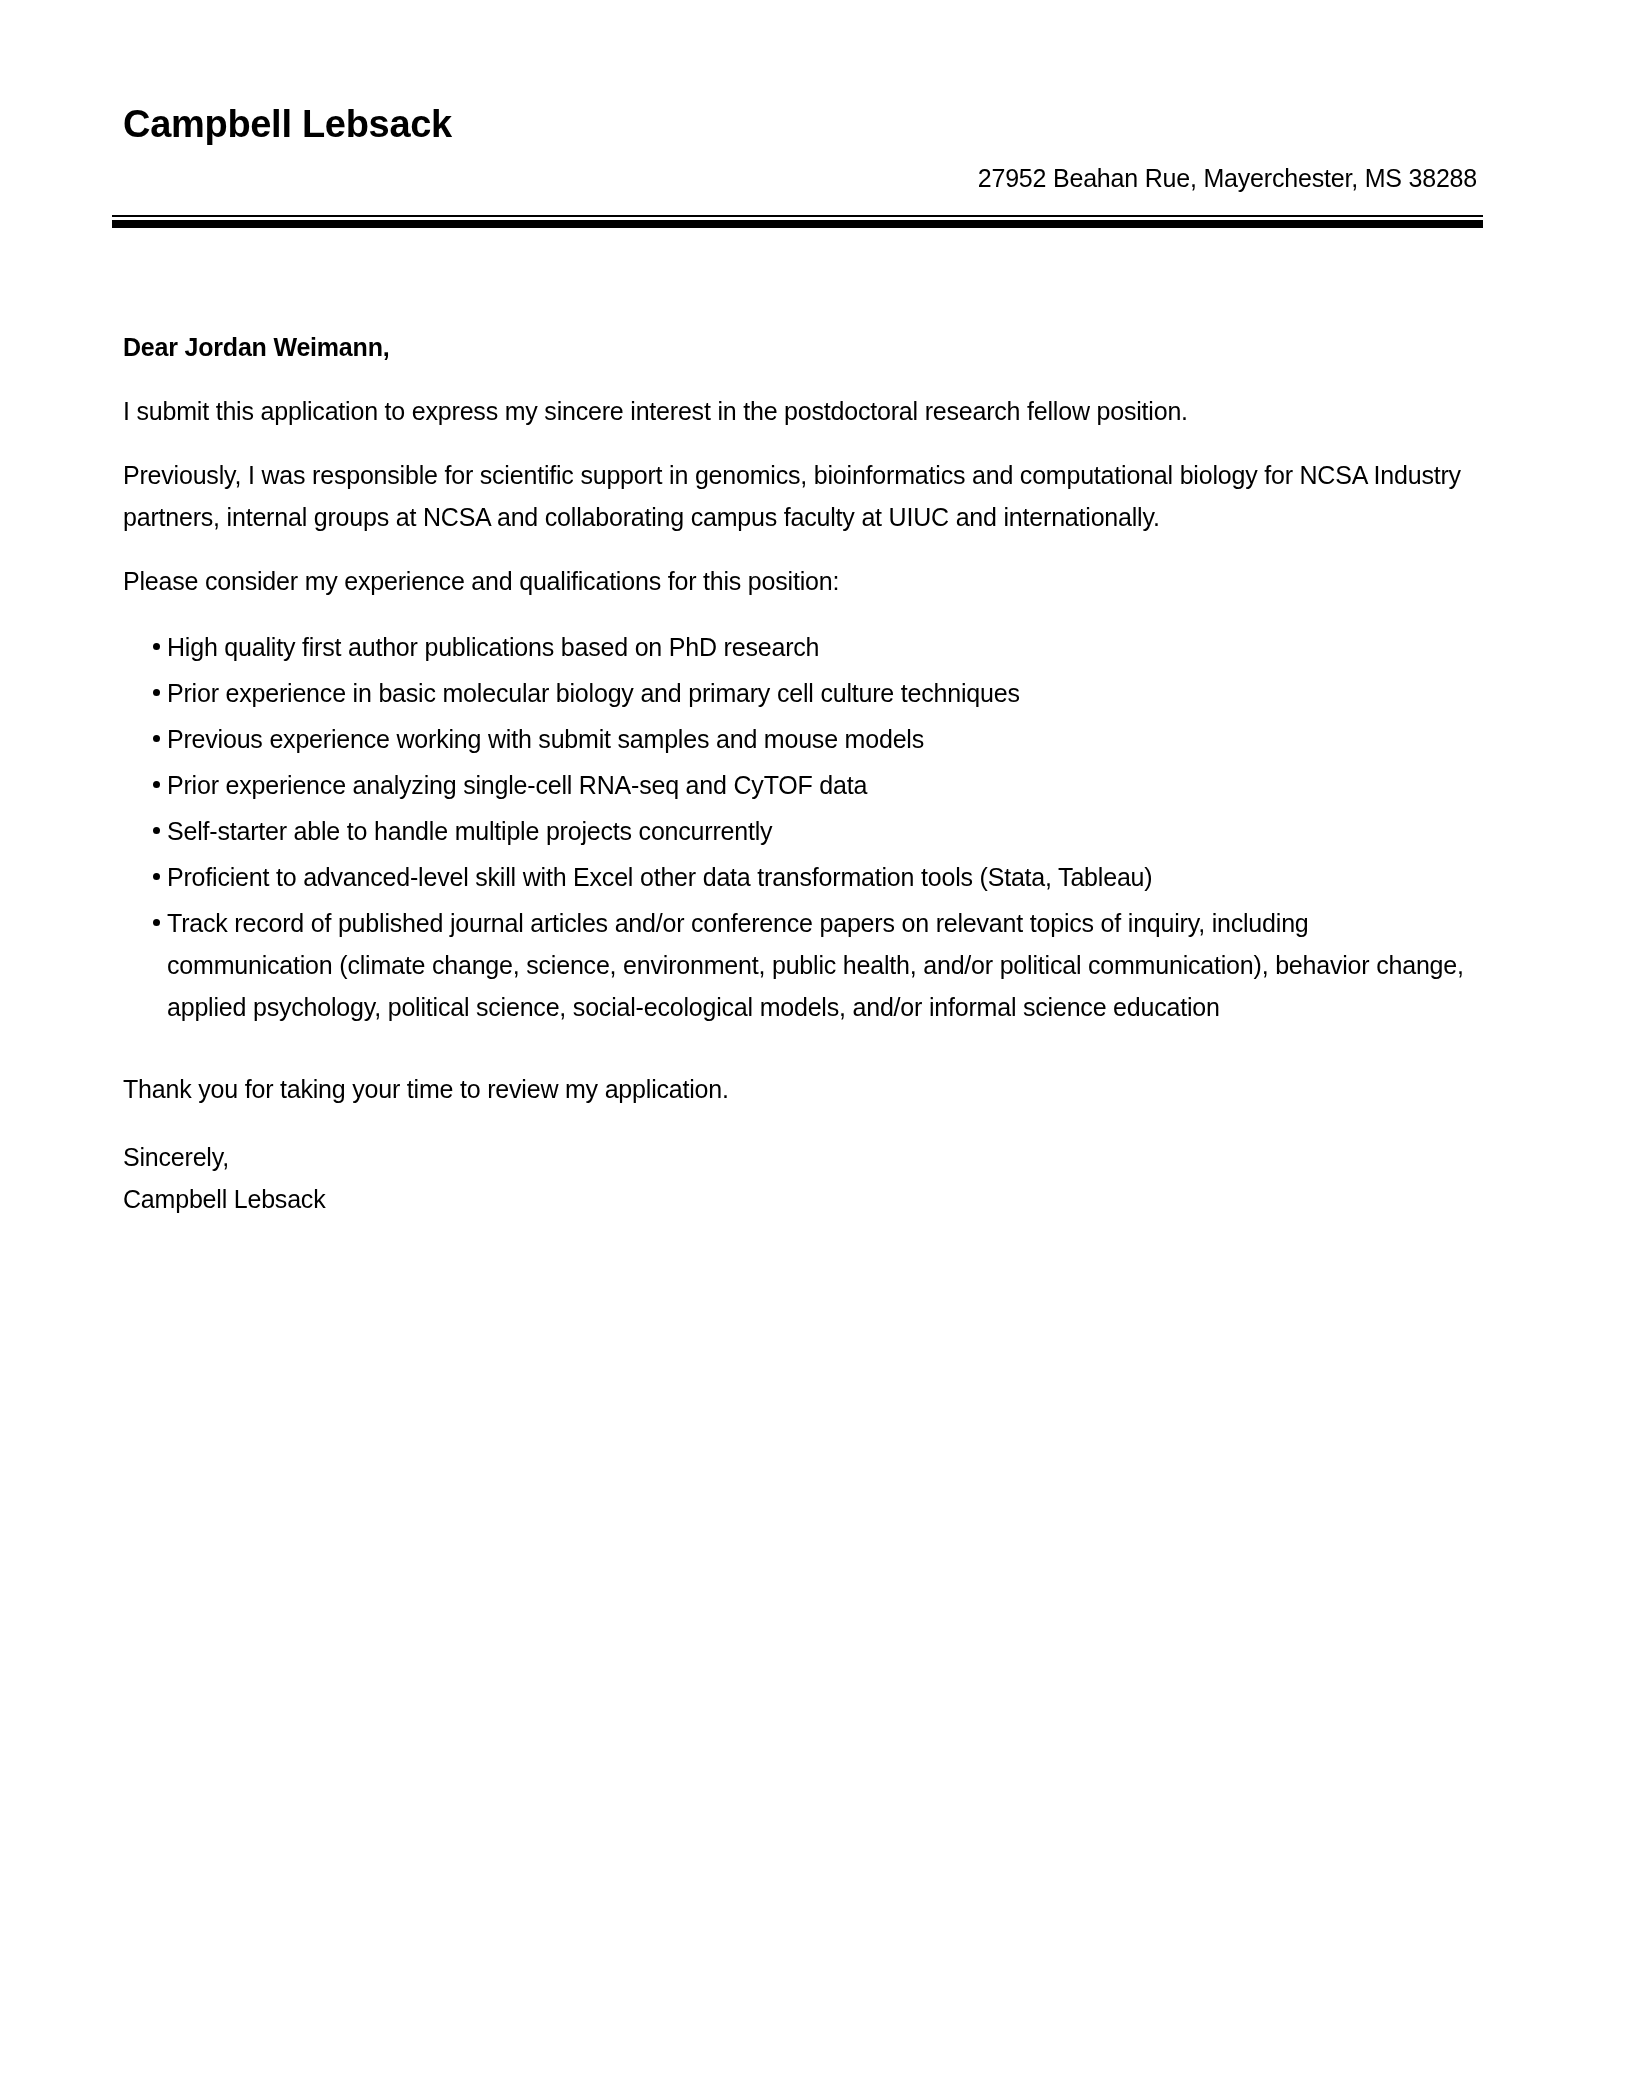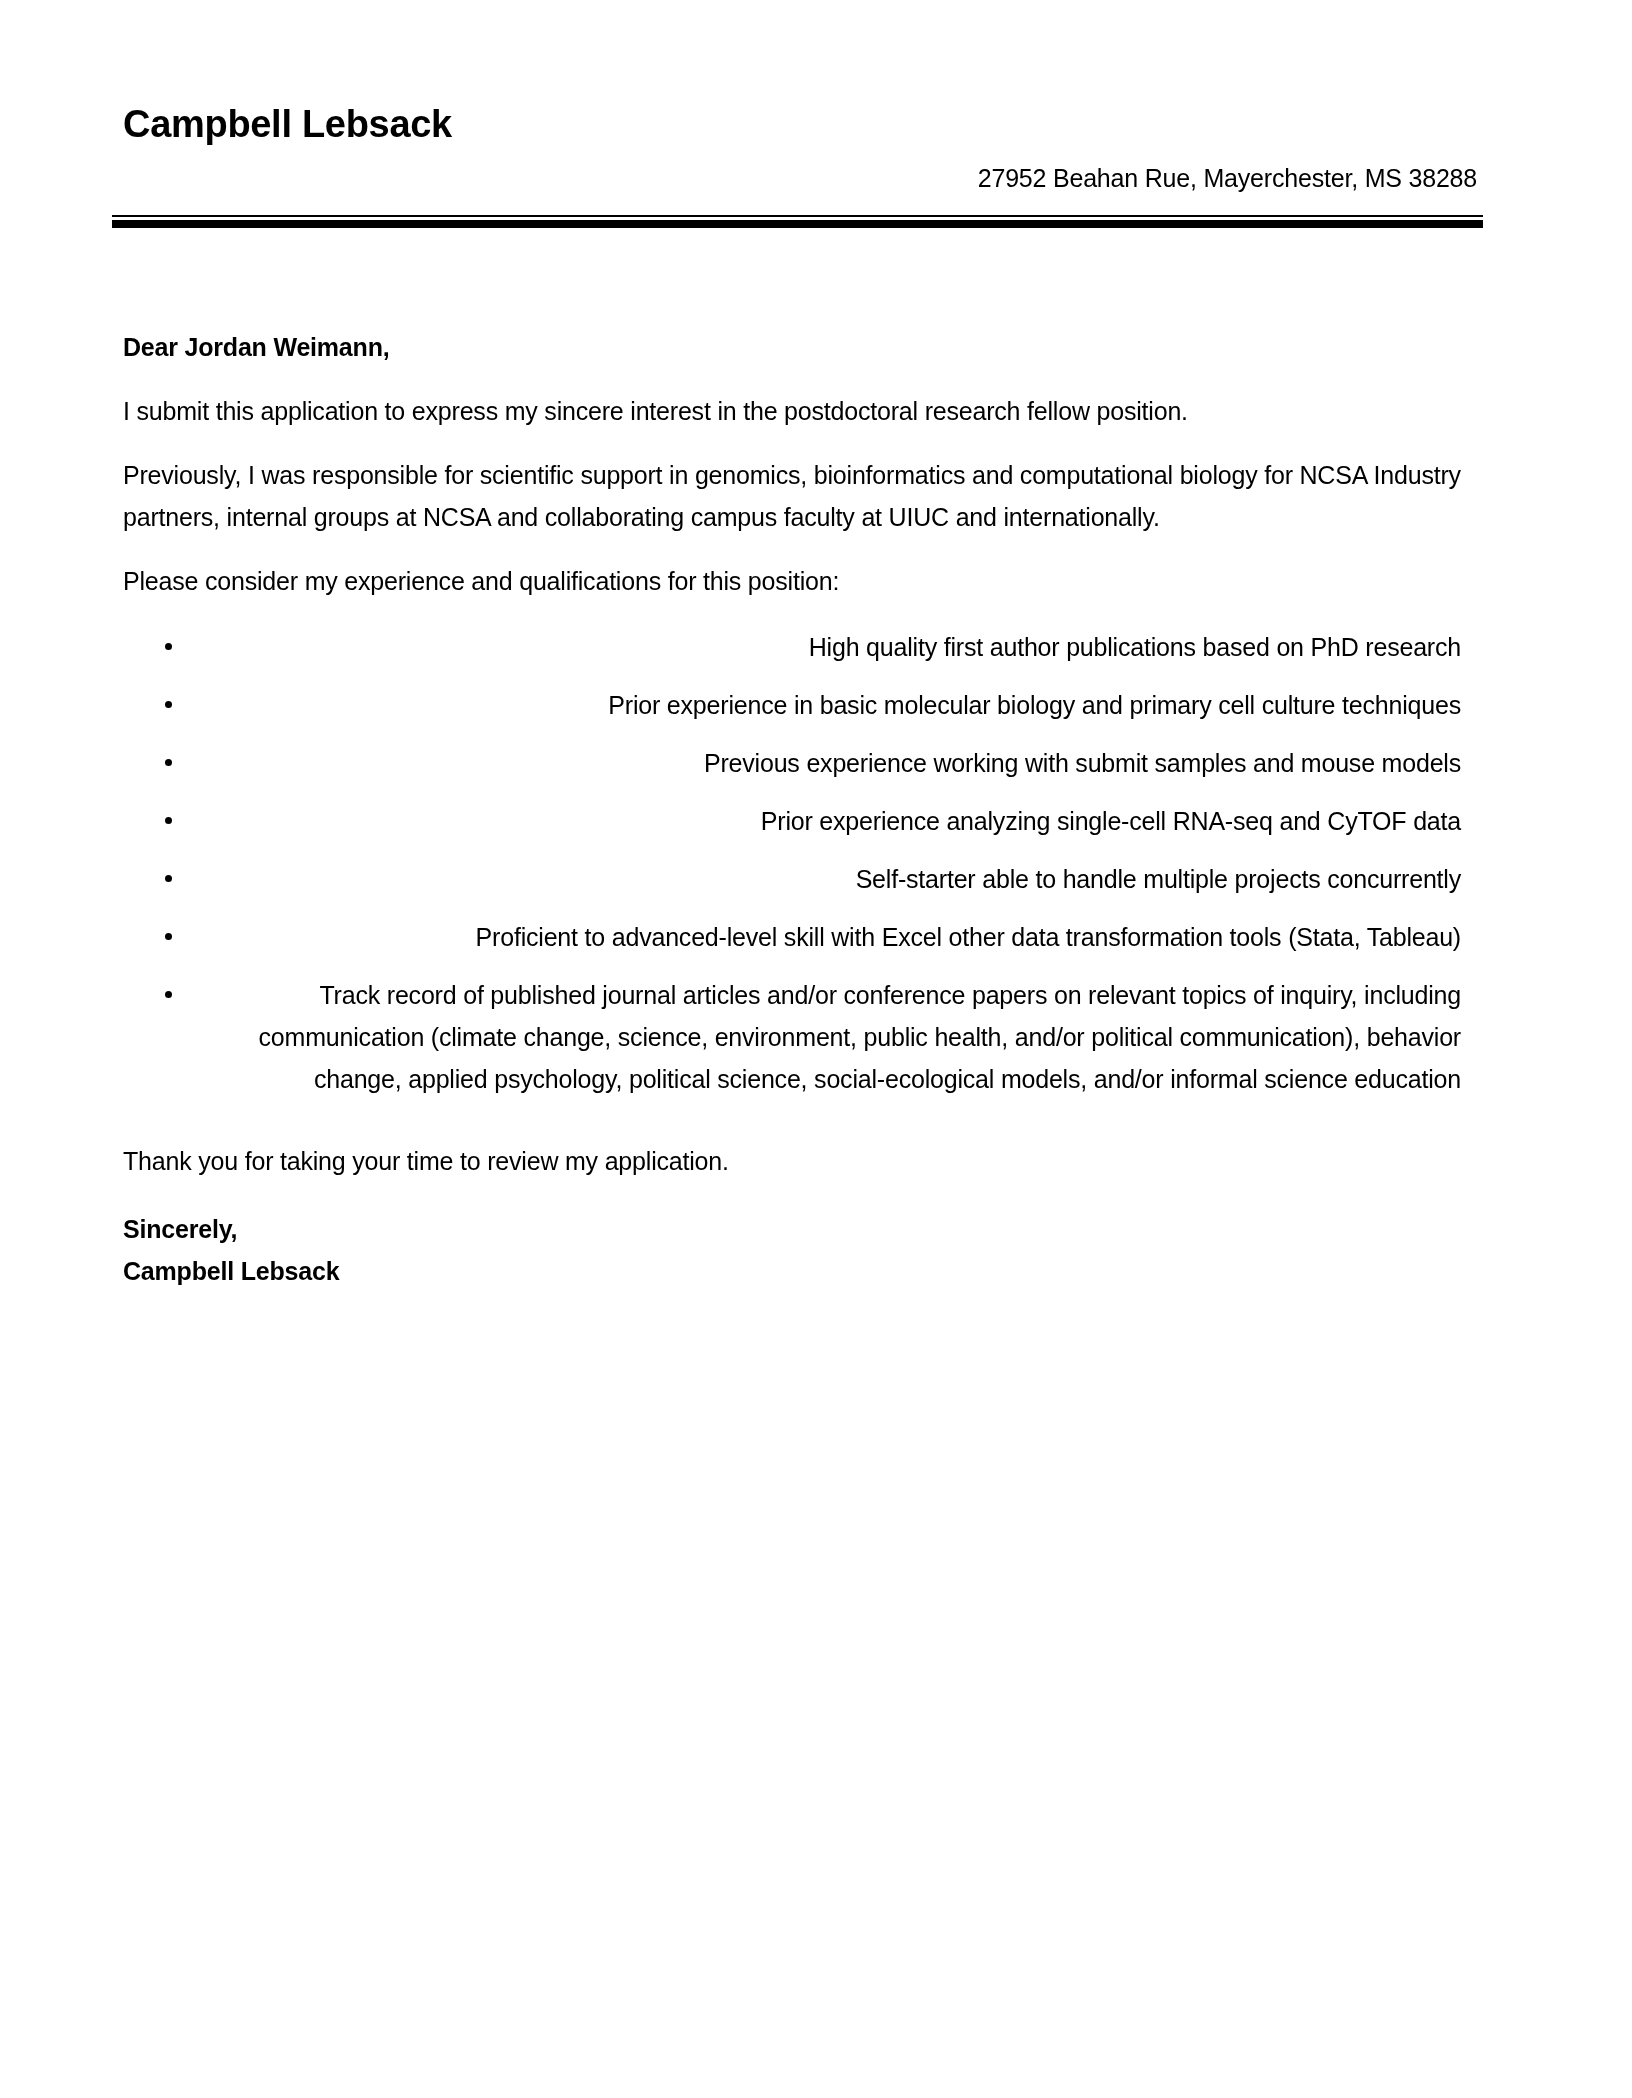--- a/index.html
+++ b/index.html
@@ -54,40 +54,38 @@
   p.para {
     margin: 22px 0 0 0;
   }
   ul.qualifications {
     margin: 24px 0 0 0;
     padding: 0 0 0 40px;
     list-style: none;
   }
   ul.qualifications li {
     position: relative;
-    margin: 16px;
-    text-align: right;
+    margin: 4px;
   }
   ul.qualifications li::before {
     content: "";
     position: absolute;
     left: -14px;
     top: 17px;
     width: 7px;
     height: 7px;
     border-radius: 50%;
     background: #000;
   }
   .thanks {
     margin: 40px 0 0 0;
     font-weight: 400;
   }
   .closing-block {
     margin: 26px 0 0 0;
-    font-weight: bold;
   }
 </style>
 </head>
 <body>
 
 <div class="page">
 
   <header>
     <h1 class="sender-name">Campbell Lebsack</h1>
     <div class="sender-address body-text">27952 Beahan Rue, Mayerchester, MS 38288</div>

